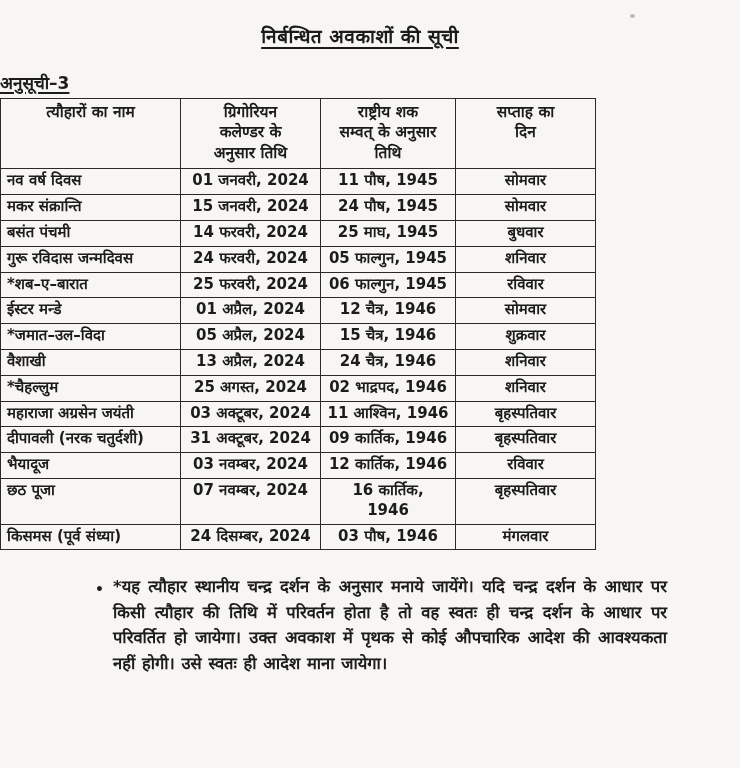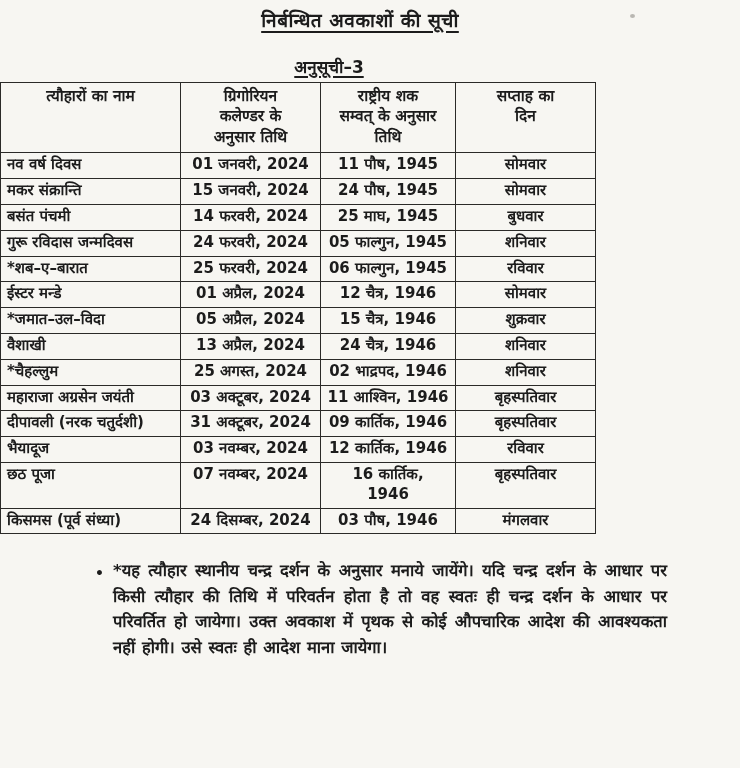--- a/index.html
+++ b/index.html
@@ -6,21 +6,21 @@
   html, body {
     width: 740px; height: 768px;
     background: #f7f6f2;
     font-family: "DejaVu Sans", sans-serif;
     color: #1c1c1c;
     overflow: hidden;
   }
   .page {
     position: relative;
     width: 700px; height: 768px;
-    padding-top: 7px;
+    padding-top: 23px;
     border-radius: 30px;
   }
   
   .doc-title {
     width: 480px;
     text-align: center;
     font-size: 19px;
     font-weight: 700;
     letter-spacing: 0.5px;
     text-decoration: underline;
@@ -31,21 +31,21 @@
   .speck {
     position: absolute;
     top: 14px; left: 630px;
     width: 5px; height: 4px;
     background: #b9b7b2;
     border-radius: 50%;
   }
   
   .annexure-row {
     width: 660px;
-    text-align: center;
+    text-align: left;
     margin-top: 22px;
     padding-right: 2px;
   }
   .annexure {
     font-size: 17px;
     font-weight: 700;
     text-decoration: underline;
     text-underline-offset: 3px;
     text-decoration-thickness: 1.6px;
   }

